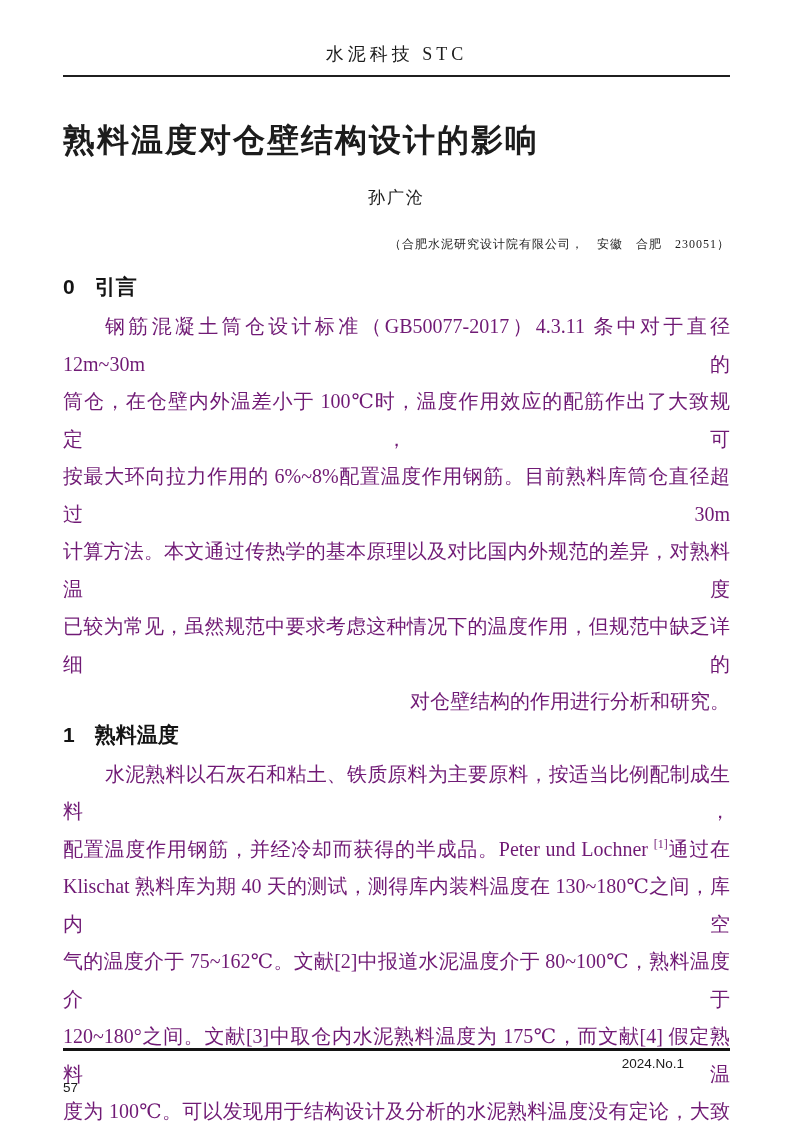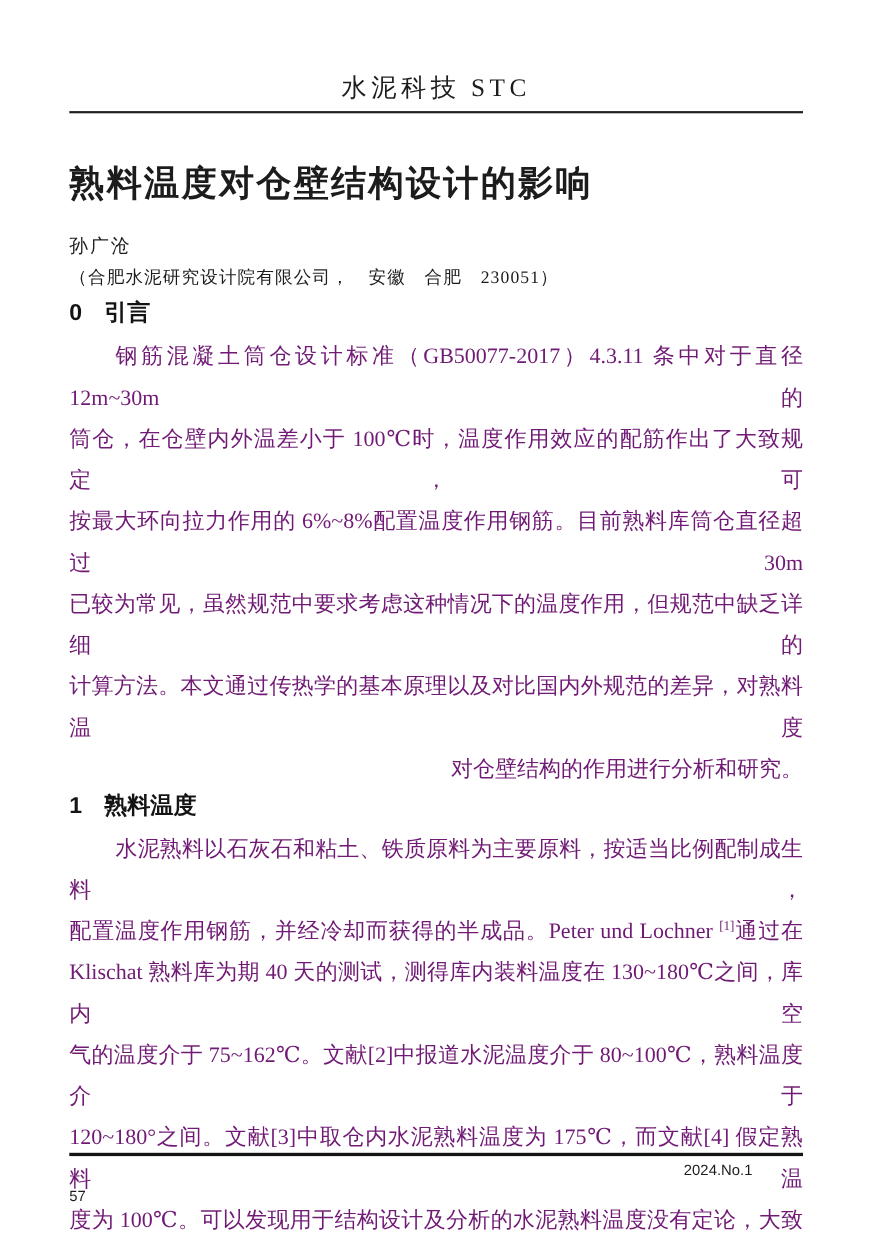--- a/index.html
+++ b/index.html
@@ -3,38 +3,38 @@
 <meta charset="utf-8">
 <style>
   html,body{margin:0;padding:0;}
   body{
     width:793px;height:1122px;background:#ffffff;position:relative;
     color:#1c1c1c;font-family:"Liberation Serif","DejaVu Serif",serif;
     overflow:hidden;
   }
   .page{padding:0 63px;}
   .journal-title{
-    padding-top:64px;text-align:center;font-size:23px;line-height:32px;
+    padding-top:38px;text-align:center;font-size:18px;line-height:32px;
     letter-spacing:4px;font-family:"Liberation Serif","DejaVu Serif",serif;
   }
   .header-rule{border-top:2.5px solid #1f1f1f;margin-top:5px;}
   .article-title{
     margin:40px 0 0;text-align:left;font-weight:700;font-size:32px;
     line-height:46px;letter-spacing:2px;
     font-family:"Liberation Sans","DejaVu Sans",sans-serif;
   }
-  .author{margin-top:23px;text-align:left;font-size:17px;line-height:24px;letter-spacing:2px;}
-  .affiliation{margin-top:3px;text-align:left;font-size:16px;line-height:27px;letter-spacing:1px;}
+  .author{margin-top:23px;text-align:center;font-size:17px;line-height:24px;letter-spacing:2px;}
+  .affiliation{margin-top:21px;text-align:right;font-size:12px;line-height:27px;letter-spacing:1px;}
   .sec-h{
     margin:0;font-family:"Liberation Sans","DejaVu Sans",sans-serif;
     font-weight:700;font-size:21px;line-height:28px;color:#141414;
   }
   .sec-h .sec-num{display:inline-block;}
   .sec-h.lvl1 .sec-num{margin-right:20px;}
-  .sec-h.first-h{margin-top:5px;}
+  .sec-h.first-h{margin-top:15px;}
   .para{margin-top:7px;margin-bottom:0;}
   .para-line{
     font-size:20px;line-height:37.5px;white-space:nowrap_off;
     text-align:justify;text-align-last:justify;color:#701a75;
   }
   .para-line.last{text-align:right;text-align-last:auto;}
   .para-line.first{text-indent:42px;}
   .ref-sup{font-size:12px;vertical-align:super;line-height:0;}
   .footer{
     position:absolute;left:63px;right:63px;top:1048px;height:40px;
@@ -59,22 +59,22 @@
   <div class="author">孙广沧</div>
 
   <div class="affiliation">（合肥水泥研究设计院有限公司，　安徽　合肥　230051）</div>
 
   <main id="article-body">
       <div class="sec-h lvl1 first-h"><span class="sec-num">0</span><span>引言</span></div>
       <div class="para">
         <div class="para-line first">钢筋混凝土筒仓设计标准（GB50077-2017）4.3.11 条中对于直径 12m~30m 的</div>
         <div class="para-line">筒仓，在仓壁内外温差小于 100℃时，温度作用效应的配筋作出了大致规定，可</div>
         <div class="para-line">按最大环向拉力作用的 6%~8%配置温度作用钢筋。目前熟料库筒仓直径超过 30m</div>
+        <div class="para-line">计算方法。本文通过传热学的基本原理以及对比国内外规范的差异，对熟料温度</div>
         <div class="para-line">已较为常见，虽然规范中要求考虑这种情况下的温度作用，但规范中缺乏详细的</div>
-        <div class="para-line">计算方法。本文通过传热学的基本原理以及对比国内外规范的差异，对熟料温度</div>
         <div class="para-line last">对仓壁结构的作用进行分析和研究。</div>
       </div>
       <div class="sec-h lvl1"><span class="sec-num">1</span><span>熟料温度</span></div>
       <div class="para">
         <div class="para-line first">水泥熟料以石灰石和粘土、铁质原料为主要原料，按适当比例配制成生料，</div>
         <div class="para-line"><span>配置温度作用钢筋，并经冷却而获得的半成品。Peter und Lochner </span><sup class="ref-sup">[1]</sup><span>通过在</span></div>
         <div class="para-line">Klischat 熟料库为期 40 天的测试，测得库内装料温度在 130~180℃之间，库内空</div>
         <div class="para-line">气的温度介于 75~162℃。文献[2]中报道水泥温度介于 80~100℃，熟料温度介于</div>
         <div class="para-line">120~180°之间。文献[3]中取仓内水泥熟料温度为 175℃，而文献[4] 假定熟料温</div>
         <div class="para-line">度为 100℃。可以发现用于结构设计及分析的水泥熟料温度没有定论，大致介于</div>

